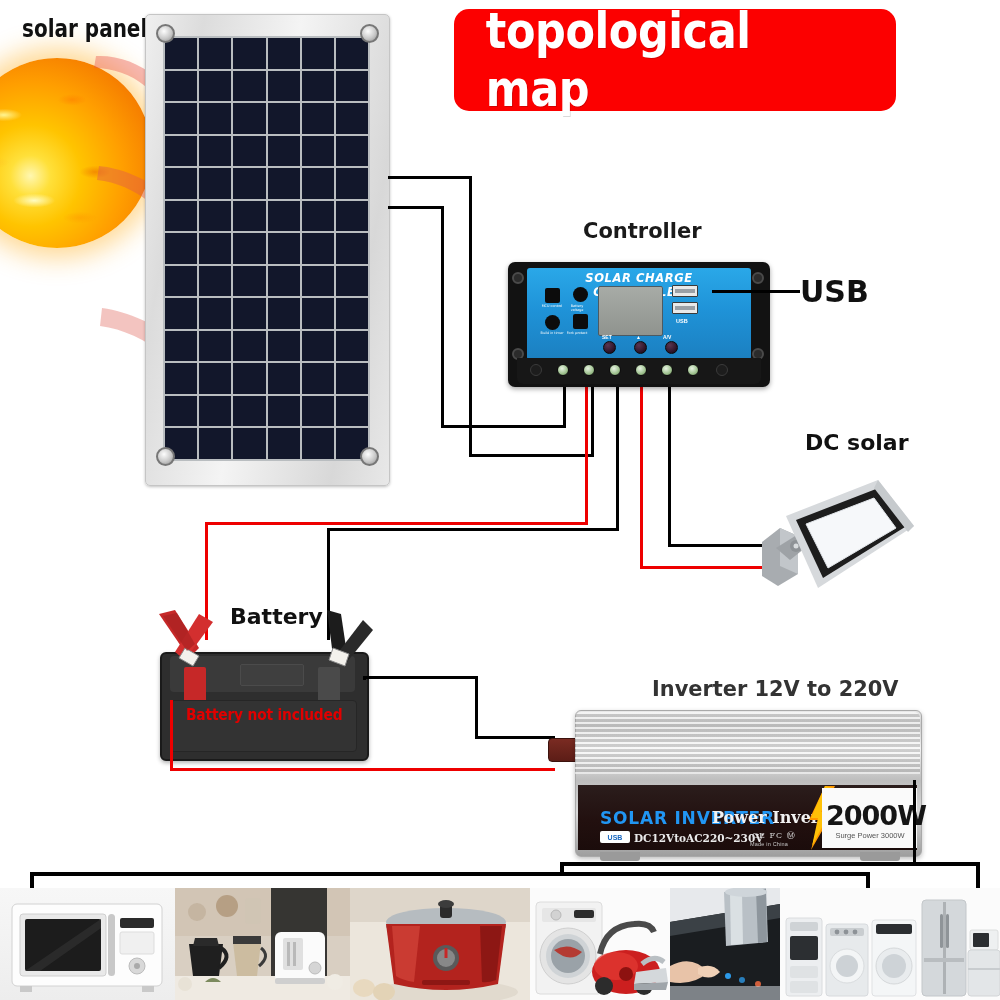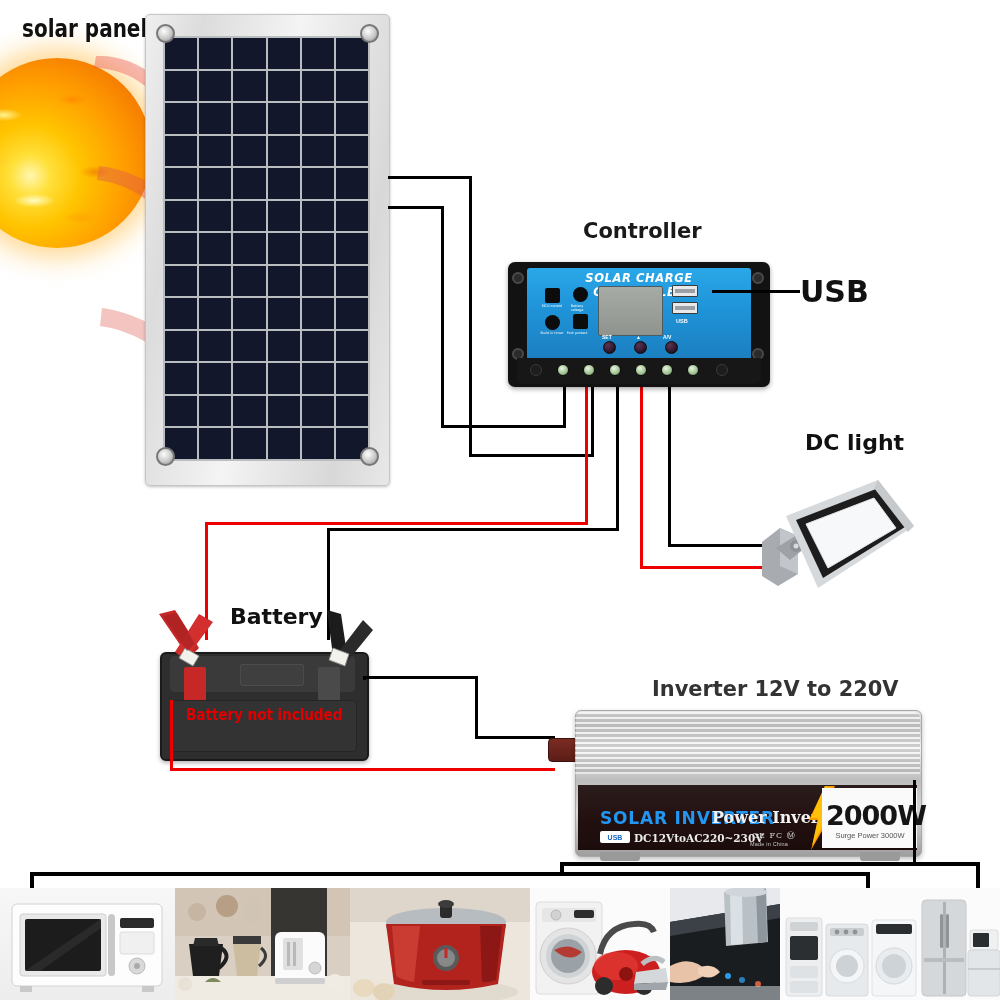--- a/index.html
+++ b/index.html
@@ -174,20 +174,23 @@
   #bracket-right{left:560px;top:862px;width:420px;height:4px;background:#000;}
   #bracket-right-v{left:976px;top:862px;width:4px;height:28px;background:#000;}
   #bracket-left-v{left:866px;top:872px;width:4px;height:18px;background:#000;}
   #bracket-mid-v{left:560px;top:862px;width:4px;height:14px;background:#000;}
 </style>
 </head>
 <body>
 
 <div class="stage">
 
+  <div class="abs" id="title-badge">
+    <span>topological map</span>
+  </div>
 
   <div class="abs" id="sun"></div>
   <div class="abs" id="sun-texture"></div>
 
   <svg class="abs" id="arrow-beam-1" viewBox="0 0 115 120">
     <path d="M8 10 C 50 8, 92 40, 96 86 L 108 76 L 100 116 L 66 92 L 84 88 C 78 48, 44 22, 6 22 Z" fill="#e8554e" opacity="0.75"></path>
   </svg>
   <svg class="abs" id="arrow-beam-2" viewBox="0 0 130 120">
     <path d="M4 6 C 48 10, 96 44, 104 92 L 118 80 L 106 118 L 70 96 L 88 92 C 76 52, 40 24, 2 20 Z" fill="#e0584f" opacity="0.7"></path>
   </svg>
@@ -343,21 +346,21 @@
   <div class="abs terminal" style="left:583px;top:364px;"></div>
   <div class="abs terminal" style="left:609px;top:364px;"></div>
   <div class="abs terminal" style="left:635px;top:364px;"></div>
   <div class="abs terminal" style="left:661px;top:364px;"></div>
   <div class="abs terminal" style="left:687px;top:364px;"></div>
   <div class="abs terminal-blank" style="left:716px;top:364px;"></div>
 
   <div class="wire w-h abs" style="left:712px;top:290px;width:88px;"></div>
   <div class="abs lbl" id="label-usb">USB</div>
 
-  <div class="abs lbl" id="label-dclight">DC light</div>
+  <div class="abs lbl" id="label-dclight">DC solar</div>
   <svg class="abs" id="dclight" viewBox="0 0 160 130">
 
     <path d="M2 72 L20 58 L38 66 L38 104 L18 116 L2 106 Z" fill="#a8acb0"></path>
     <path d="M20 58 L38 66 L38 104 L20 96 Z" fill="#c2c6ca"></path>
 
     <path d="M16 78 L48 58 L60 66 L30 90 Z" fill="#9ea2a6"></path>
     <circle cx="36" cy="76" r="6" fill="#8e9296"></circle>
     <circle cx="36" cy="76" r="2.5" fill="#d9dcde"></circle>
 
     <path d="M30 52 L118 18 L150 58 L62 112 Z" fill="#b7babe"></path>

